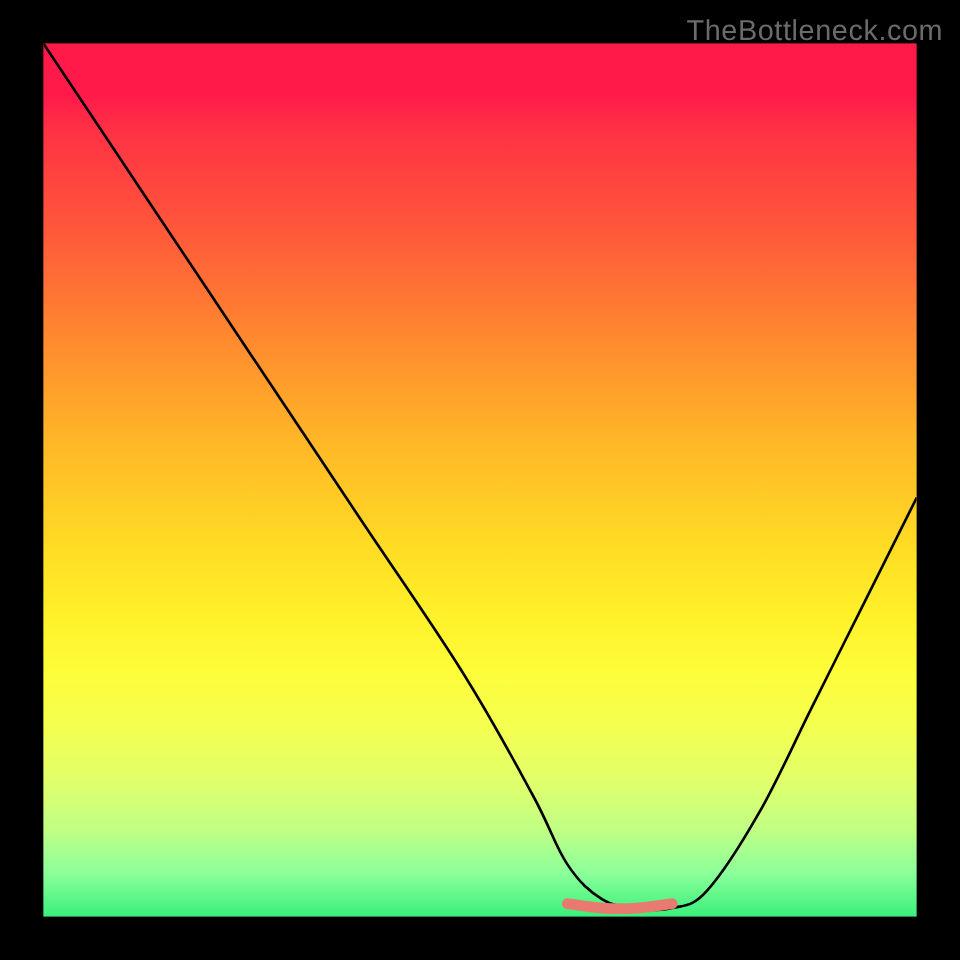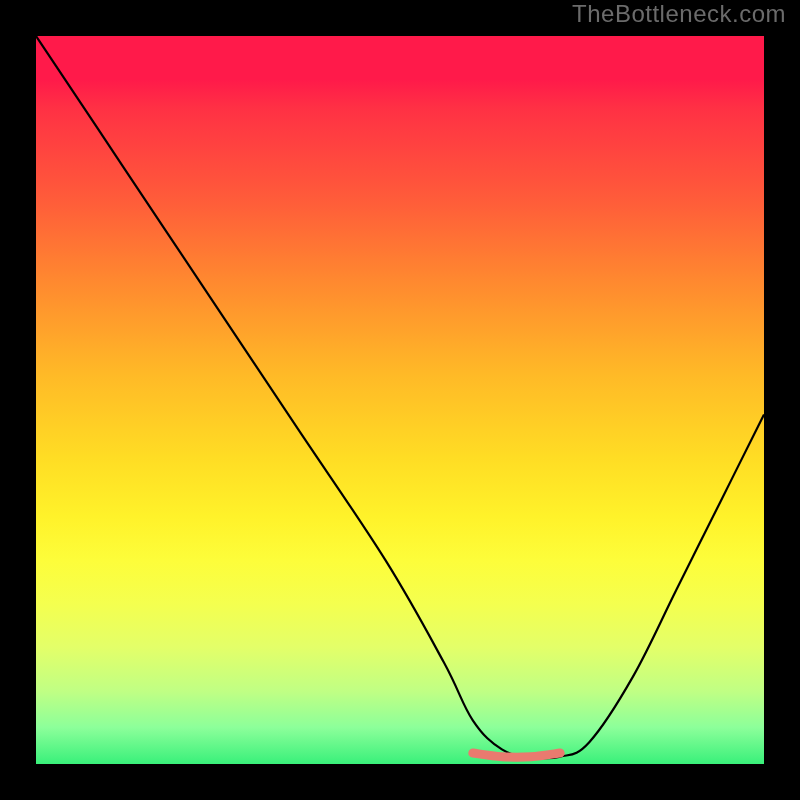--- a/index.html
+++ b/index.html
@@ -12,21 +12,21 @@
     font-family: Arial, Helvetica, sans-serif;
   }
   .frame {
     position: relative;
     width: 800px;
     height: 800px;
     background: #000;
   }
   .watermark {
     position: absolute;
-    top: 0;
+    top: 12px;
     right: 14px;
     color: #6b6b6b;
     font-size: 24px;
     font-weight: 500;
     letter-spacing: 0.5px;
     z-index: 20;
   }
   .plot-area {
     position: absolute;
     left: 36px;

